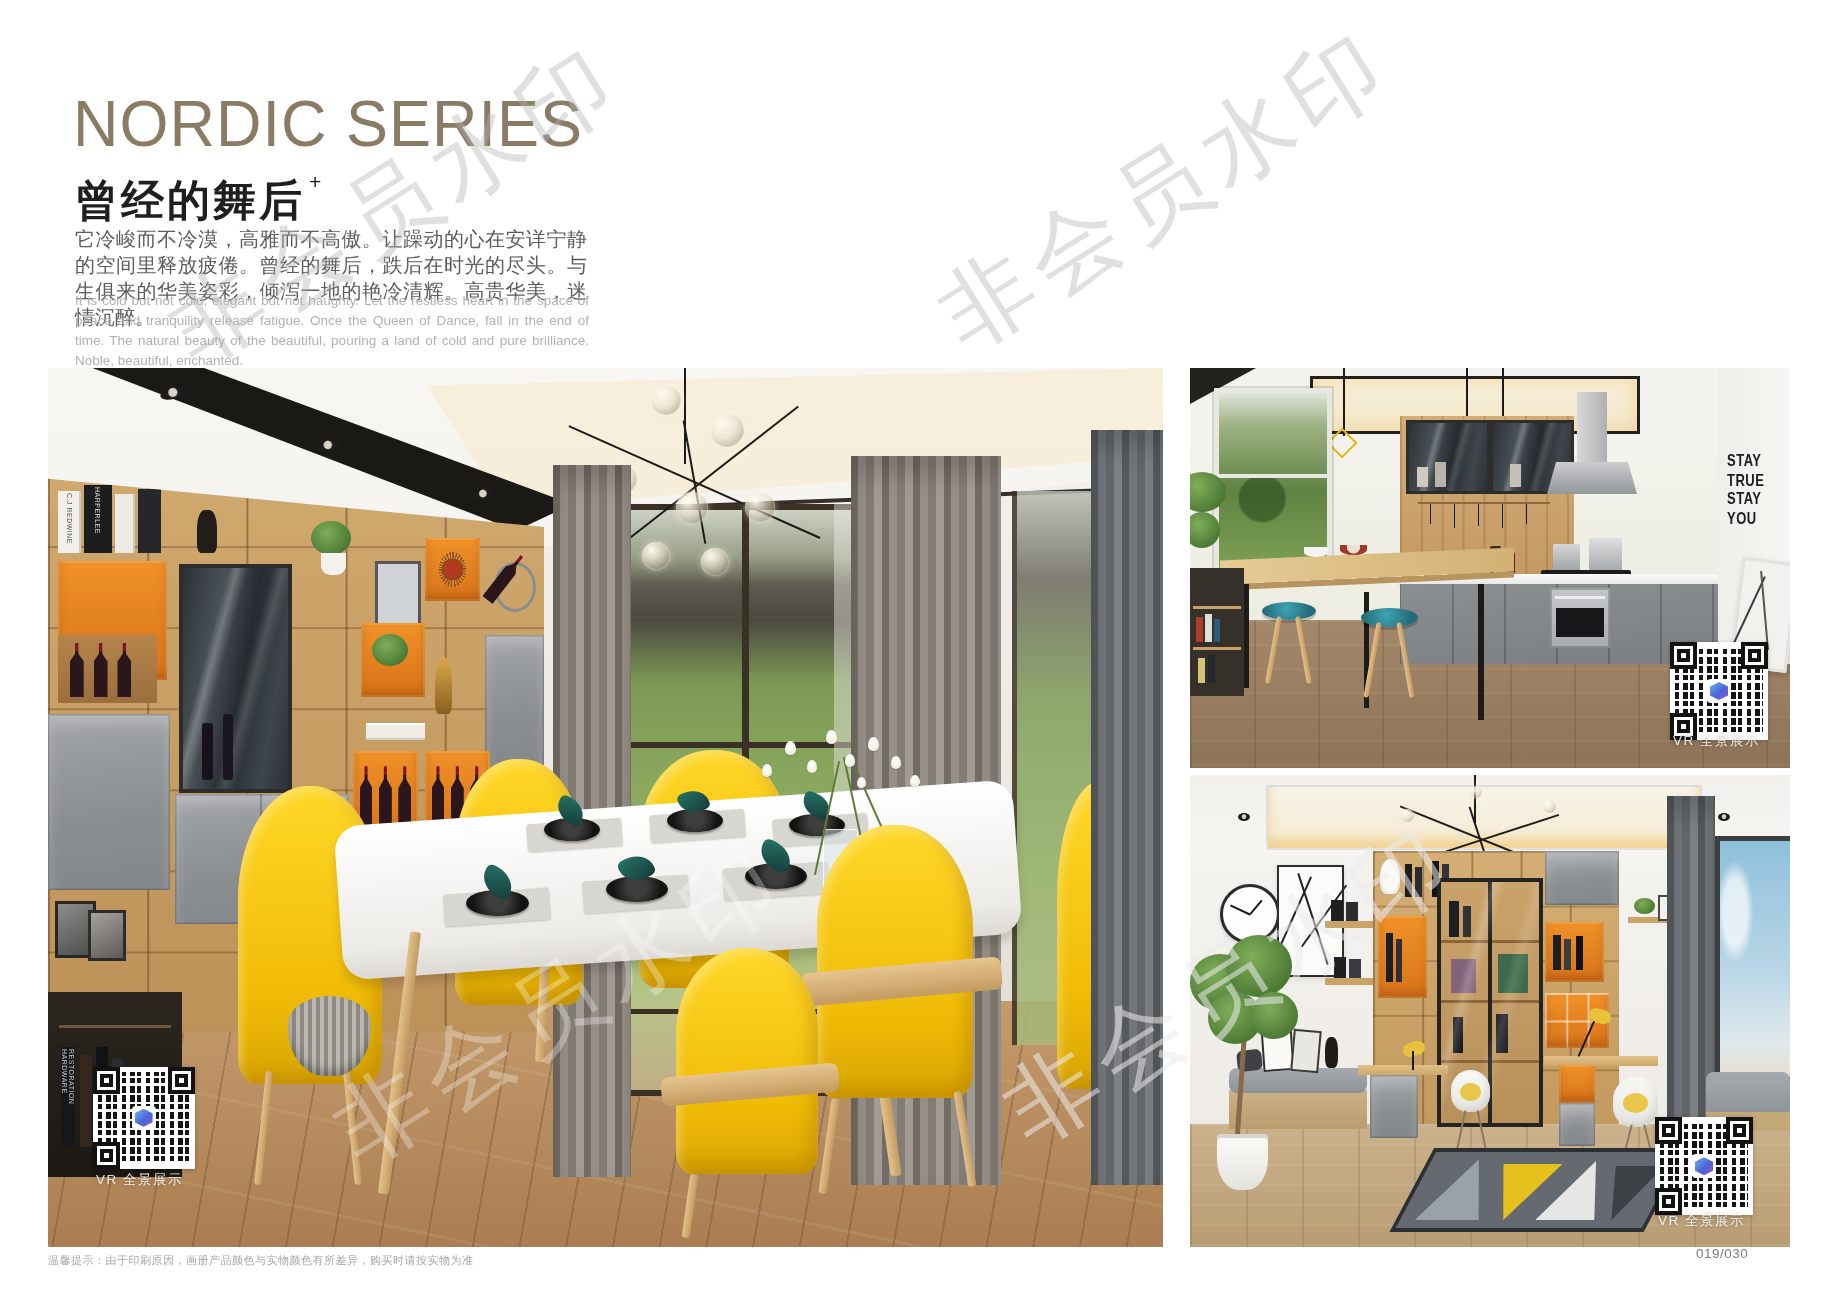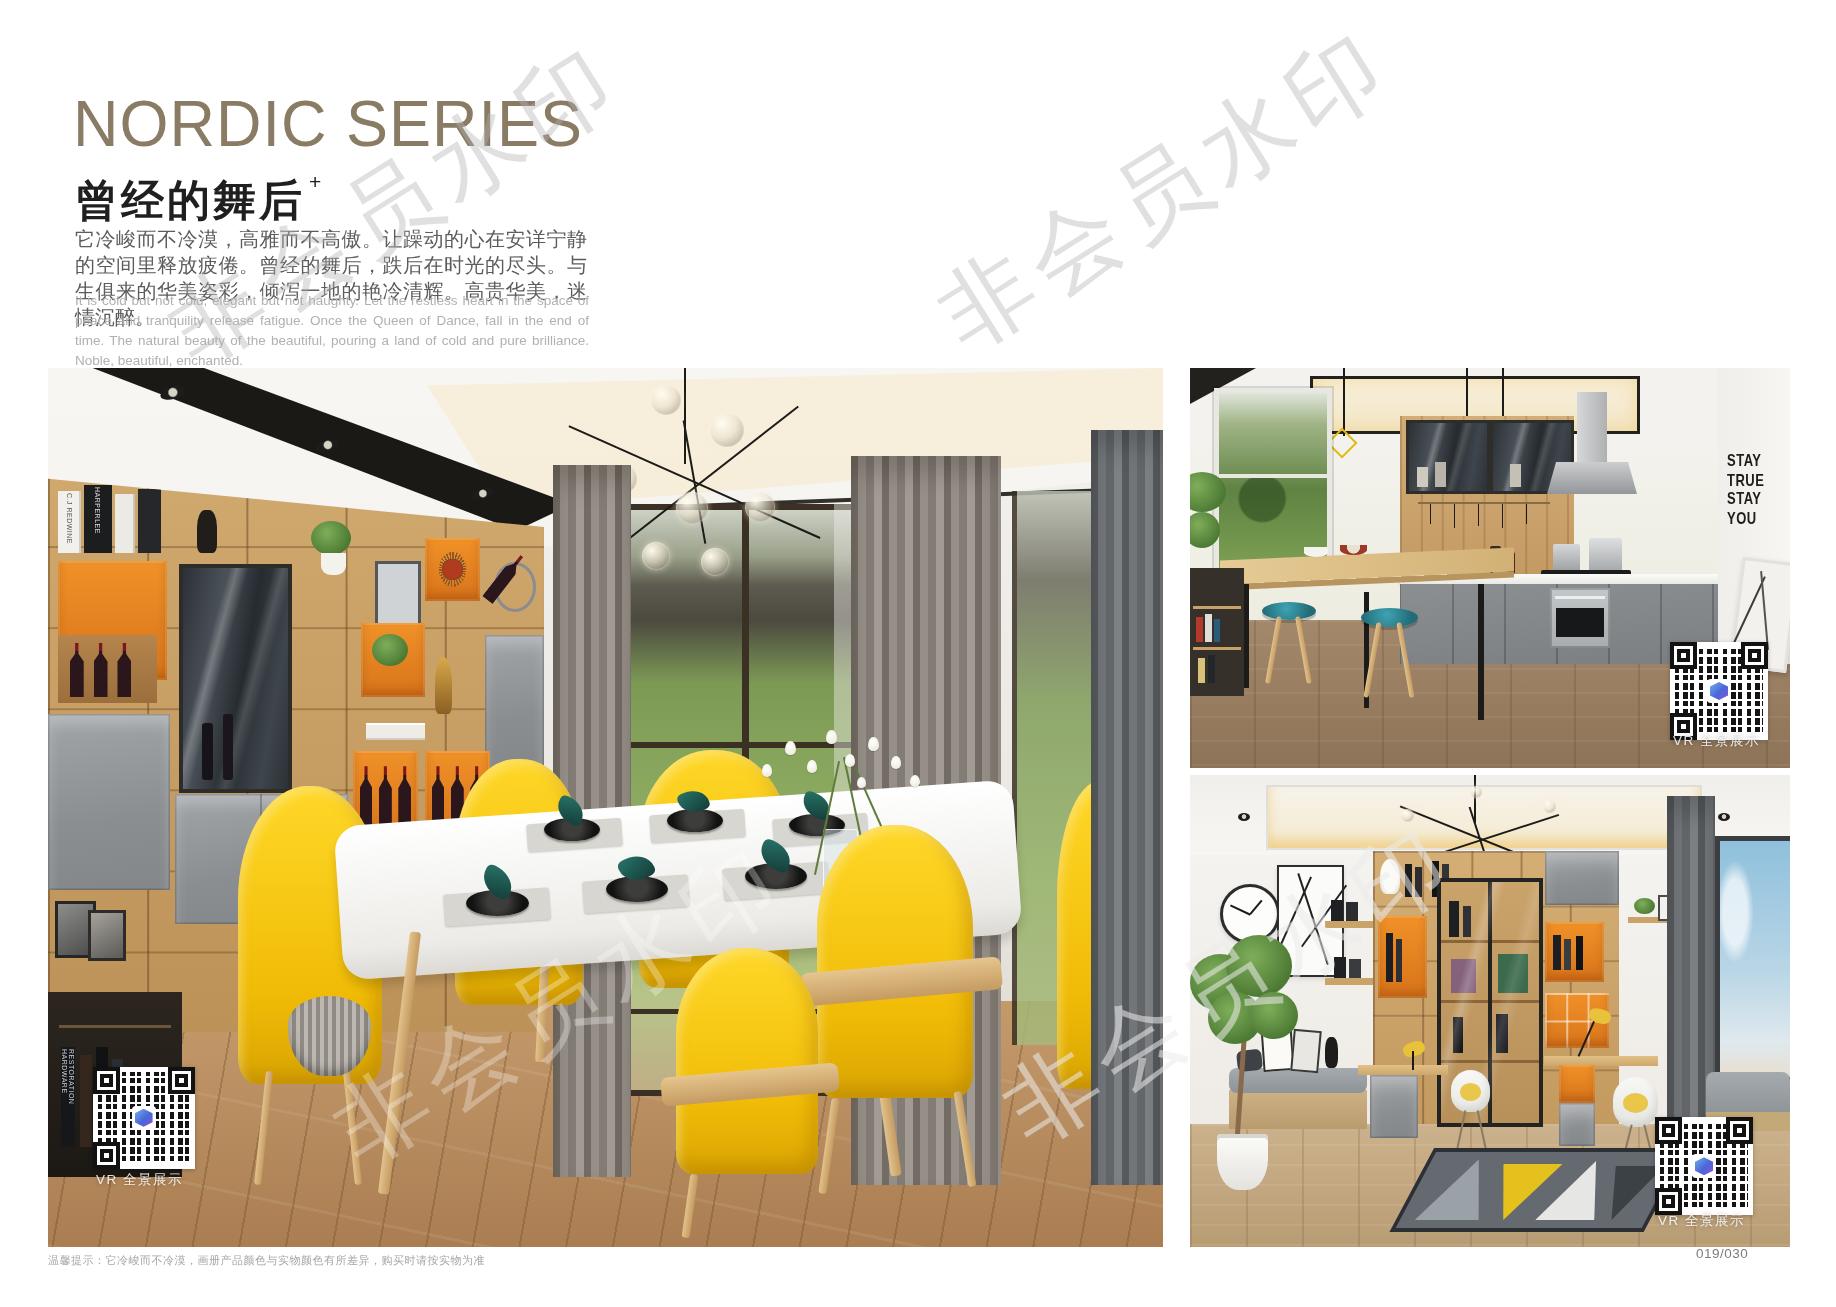--- a/index.html
+++ b/index.html
@@ -479,16 +479,16 @@
       <div class="cube"></div>
     </div>
     <div class="vr" style="left:78%;top:92.5%;">VR 全景展示</div>
   </div>
 
   <div class="wm" style="left:395px;top:205px;">非会员水印</div>
   <div class="wm" style="left:1165px;top:190px;">非会员水印</div>
   <div class="wm lt" style="left:560px;top:1005px;">非会员水印</div>
   <div class="wm md" style="left:1230px;top:985px;">非会员水印</div>
 
-  <div class="a" id="foot-note">温馨提示：它冷峻而不冷漠，画册产品颜色与实物颜色有所差异，购买时请按实物为准</div>
+  <div class="a" id="foot-note">温馨提示：由于印刷原因，画册产品颜色与实物颜色有所差异，购买时请按实物为准</div>
   <div class="a" id="foot-page">019/030</div>
 
 </div>
 
 </body></html>

